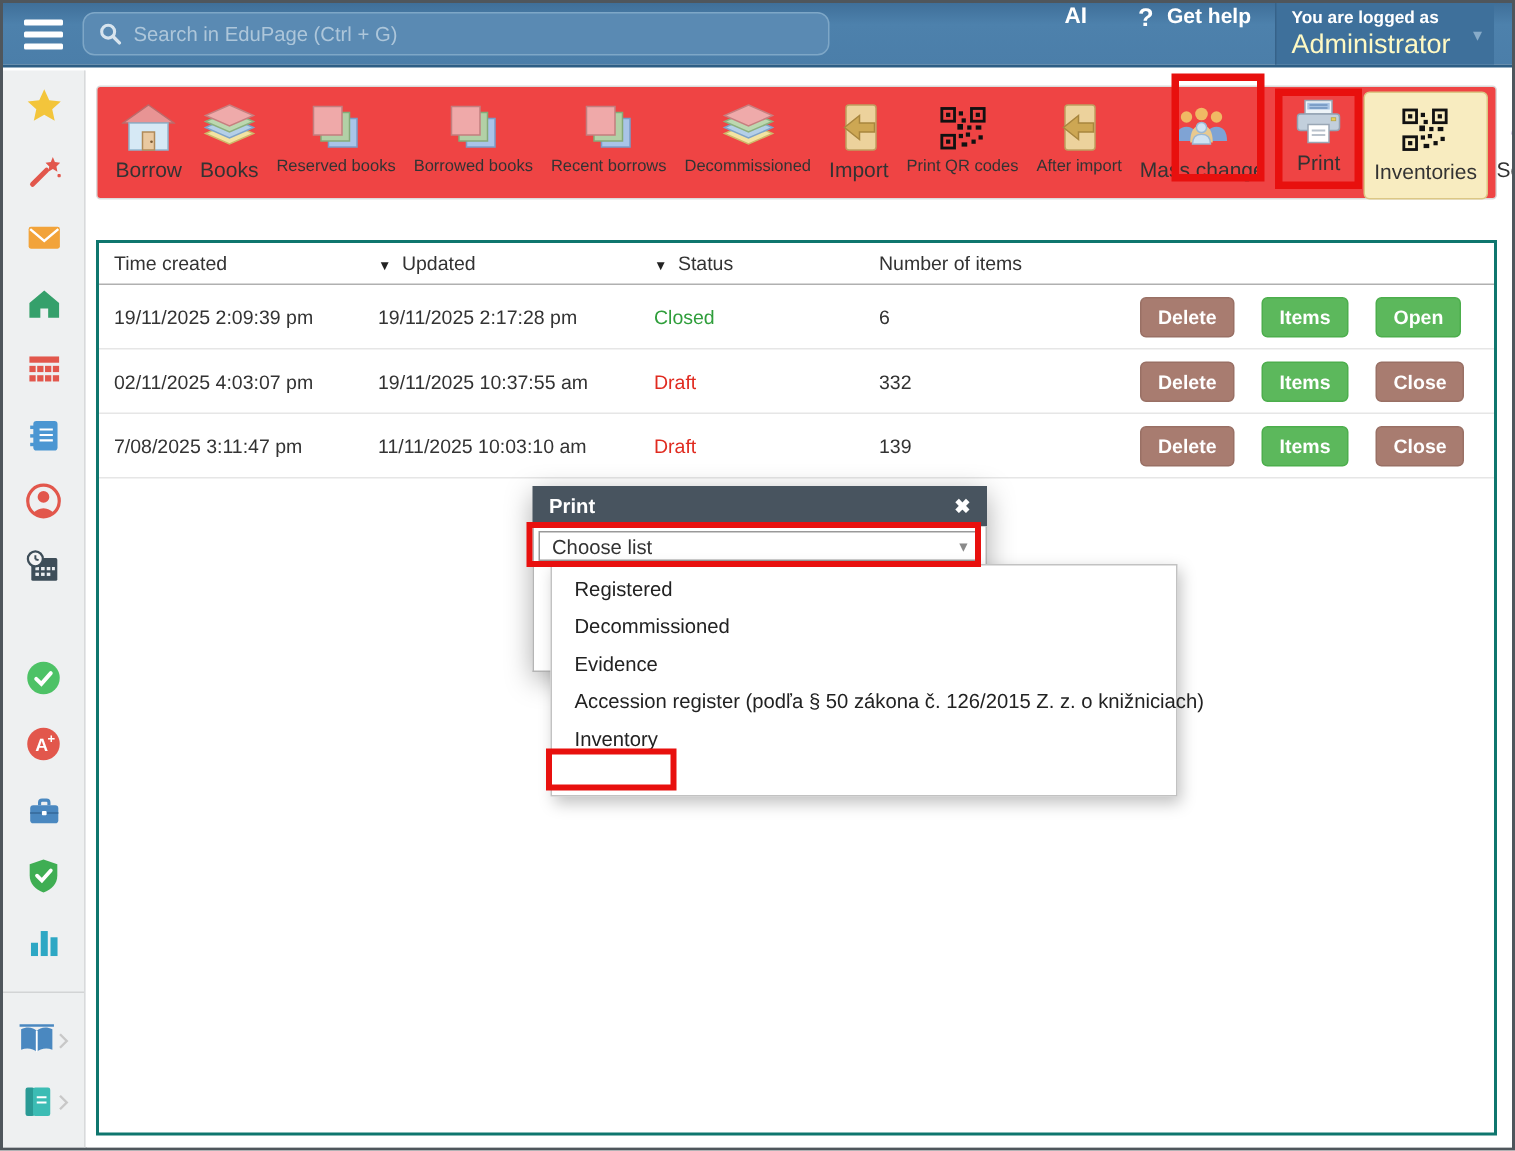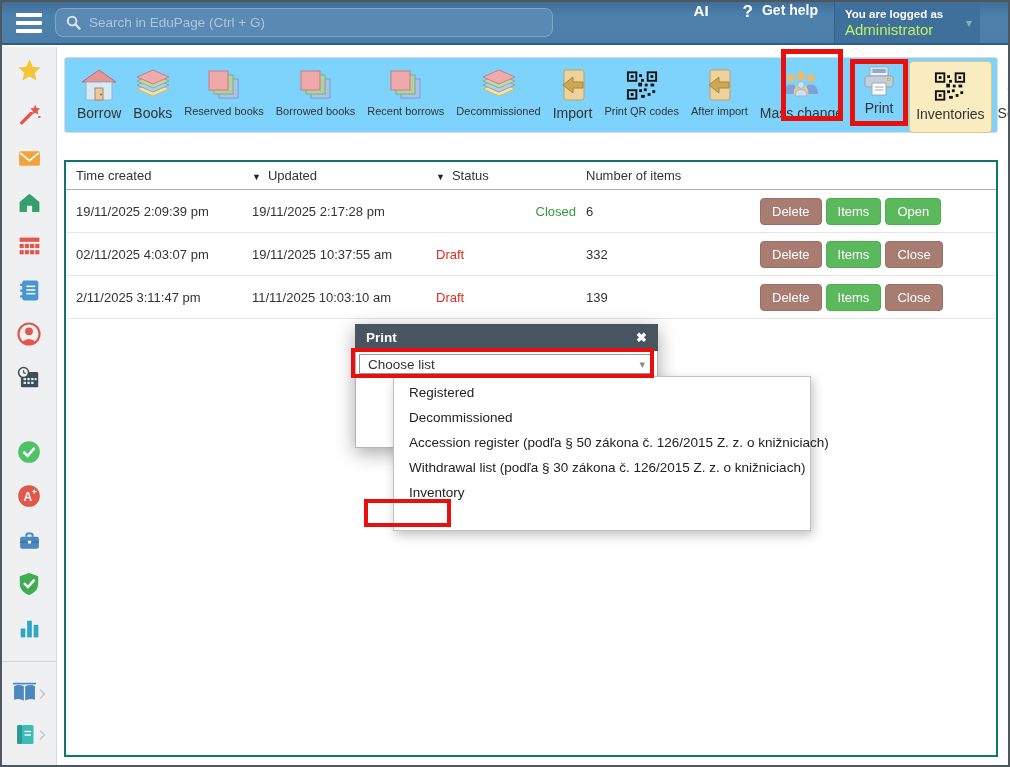--- a/index.html
+++ b/index.html
@@ -15,77 +15,77 @@
   .searchbox { width:498px; height:29px; margin-left:3px; border-radius:8px; background:#5a8ab3;
     border:1px solid #7ea7c7; display:flex; align-items:center; padding:0 10px; }
   .searchbox input { background:transparent; border:none; outline:none; color:#d9e6f0; font-size:13.5px; width:100%; }
   .searchbox input::placeholder { color:#adc6da; }
   .top-right { margin-left:auto; display:flex; align-items:flex-start; height:100%; }
   .ai-label { color:#fff; font-weight:bold; font-size:15px; margin-right:34px; cursor:pointer; }
   .help-q { color:#fff; font-weight:bold; font-size:17px; margin-right:9px; }
   .gethelp { color:#fff; font-weight:bold; font-size:14px; margin-right:16px; cursor:pointer; }
   .loggedbox { width:146px; height:100%; background:#3e709b; border-left:1px solid #366289;
     display:flex; flex-direction:column; justify-content:center; padding:0 22px 0 10px; position:relative;
-    margin-right:28px; cursor:pointer; }
+    margin-right:12px; cursor:pointer; }
   .logged-l1 { color:#fff; font-size:11.5px; font-weight:bold; white-space:nowrap; }
-  .logged-l2 { color:#bef264; font-size:15px; margin-top:1px; }
+  .logged-l2 { color:#fef9c3; font-size:18px; margin-top:1px; }
   .logged-caret { position:absolute; right:8px; top:50%; transform:translateY(-50%); color:#87abc9; font-size:12px; }
 
   
   .sidebar { position:absolute; left:0; top:45px; bottom:0; width:55px; background:#eef0f1;
     border-right:1px solid #d8dadb; display:flex; flex-direction:column; align-items:center;
     padding-top:10px; gap:18px; z-index:5; }
   .sb-icon { width:26px; height:26px; display:flex; align-items:center; justify-content:center; cursor:pointer; flex:none; }
   .sb-row { display:flex; align-items:center; gap:1px; cursor:pointer; flex:none; }
   .sb-gap { height:12px; flex:none; }
   .sb-div { width:54px; height:1px; background:#d2d4d5; flex:none; margin:2px 0; }
 
   
   .main { position:absolute; left:56px; top:45px; right:0; bottom:0; background:#fff; }
 
   
-  .toolbar { position:absolute; left:6px; top:10px; width:934px; height:76px; background:#7dd3fc;
+  .toolbar { position:absolute; left:6px; top:10px; width:934px; height:76px; background:#ef4444;
     border:1px solid #dbdbdb; border-radius:3px; display:flex; align-items:flex-start;
     padding:5px 4px 0 6px; }
   .titem { display:flex; flex-direction:column; align-items:center; padding:3px 6px 4px 6px; cursor:pointer; }
   .ticon { height:38px; display:flex; align-items:center; justify-content:center; }
   .tlabel { margin-top:1px; color:#333; white-space:nowrap; }
   .tlabel.lg { font-size:14px; }
   .tlabel.sm { font-size:11px; }
   .titem.selected { background:#f8ecc0; border:1px solid #dcc785; border-radius:4px; margin-top:-2px; padding-top:5px; height:72px; }
   .print-wrap { border:5px solid #e8100e; margin:-4px 1px 0 1px; padding:0 2px; height:67px; display:flex; align-items:flex-start; }
 
   
   .tablecard { position:absolute; left:6px; top:113px; width:934px; bottom:8px; background:#fff;
     border:2px solid #0f766e; }
   .trow { display:grid; grid-template-columns:176px 184px 150px 184px 1fr; align-items:center; }
   .thead { height:28px; border-bottom:1px solid #b0b0b0; font-size:13px; color:#333; }
   .tbody-row { height:43px; border-bottom:1px solid #e6e6e6; font-size:13px; color:#333; }
   .cell { padding-left:10px; white-space:nowrap; }
   .sort-tri { font-size:9px; color:#222; margin-right:7px; }
-  .status-green { color:#2f9e3b;text-align:right; }
+  .status-green { color:#2f9e3b; }
   .status-red { color:#e02b20; }
-  .actions { display:flex; gap:4px; align-items:flex-start; padding-left:0; }
+  .actions { display:flex; gap:18px; align-items:flex-start; padding-left:0;font-weight:bold; }
   .btn { font-size:13px; color:#fff; padding:5px 11px; border-radius:4px; cursor:pointer; border:1px solid transparent; }
   .btn-brown { background:#a87c70; border-color:#997065; }
   .btn-green { background:#5cb85c; border-color:#4cae4c; }
 
   
   .modal { position:absolute; left:353px; top:322px; width:303px; z-index:50; box-shadow:0 5px 18px rgba(0,0,0,.35); }
   .modal-head { height:27px; background:#48545f; display:flex; align-items:center; padding:0 11px; }
   .modal-title { color:#fff; font-weight:bold; font-size:13.5px; }
   .modal-close { margin-left:auto; color:#fff; font-weight:bold; font-size:13px; cursor:pointer; }
   .modal-body { background:#fff; border:1px solid #b5b5b5; border-top:none; height:97px; padding:3px; }
   .sel { height:20px; border:1px solid #999; background:#fff; display:flex; align-items:center; padding:0 8px; cursor:pointer; }
   .sel-val { font-size:13.5px; color:#333; }
   .sel-caret { margin-left:auto; color:#8a8a8a; font-size:11px; }
 
   
   .options { position:absolute; left:365px; top:374px; width:418px; height:155px; background:#fff;
-    border:1px solid #c2c2c2; box-shadow:2px 4px 10px rgba(0,0,0,.25); z-index:60; padding-top:3px;margin-left:26px; }
+    border:1px solid #c2c2c2; box-shadow:2px 4px 10px rgba(0,0,0,.25); z-index:60; padding-top:3px; }
   .opt { height:25px; line-height:25px; padding-left:15px; font-size:13.5px; color:#222; cursor:pointer; white-space:nowrap; }
 
   
   .ann { position:absolute; border:4px solid #e8100e; z-index:100; pointer-events:none; }
   .ann-print { left:779px; top:47px; width:62px; height:72px; border-width:5px; }
   .ann-choose { left:349px; top:346px; width:303px; height:30px; }
   .ann-inventory { left:362px; top:497px; width:87px; height:28px; }
 </style>
 </head>
 <body>
@@ -490,21 +490,21 @@
         <div class="cell status-red">Draft</div>
         <div class="cell">332</div>
         <div class="cell actions">
           <span class="btn btn-brown">Delete</span>
           <span class="btn btn-green">Items</span>
           <span class="btn btn-brown">Close</span>
         </div>
       </div>
 
       <div class="trow tbody-row">
-        <div class="cell">2/11/2025 3:11:47 pm</div>
+        <div class="cell">7/08/2025 3:11:47 pm</div>
         <div class="cell">11/11/2025 10:03:10 am</div>
         <div class="cell status-red">Draft</div>
         <div class="cell">139</div>
         <div class="cell actions">
           <span class="btn btn-brown">Delete</span>
           <span class="btn btn-green">Items</span>
           <span class="btn btn-brown">Close</span>
         </div>
       </div>
     </div>
@@ -519,22 +519,22 @@
       <div class="sel">
         <span class="sel-val">Choose list</span>
         <span class="sel-caret">▾</span>
       </div>
     </div>
   </div>
 
   <div class="options">
     <div class="opt">Registered</div>
     <div class="opt">Decommissioned</div>
+    <div class="opt">Evidence</div>
     <div class="opt">Accession register (podľa § 50 zákona č. 126/2015 Z. z. o knižniciach)</div>
-    <div class="opt">Withdrawal list (podľa § 30 zákona č. 126/2015 Z. z. o knižniciach)</div>
     <div class="opt">Inventory</div>
   </div>
 
   <div class="ann ann-print"></div>
   <div class="ann ann-choose"></div>
   <div class="ann ann-inventory"></div>
 
 </div>
 
 </body></html>

